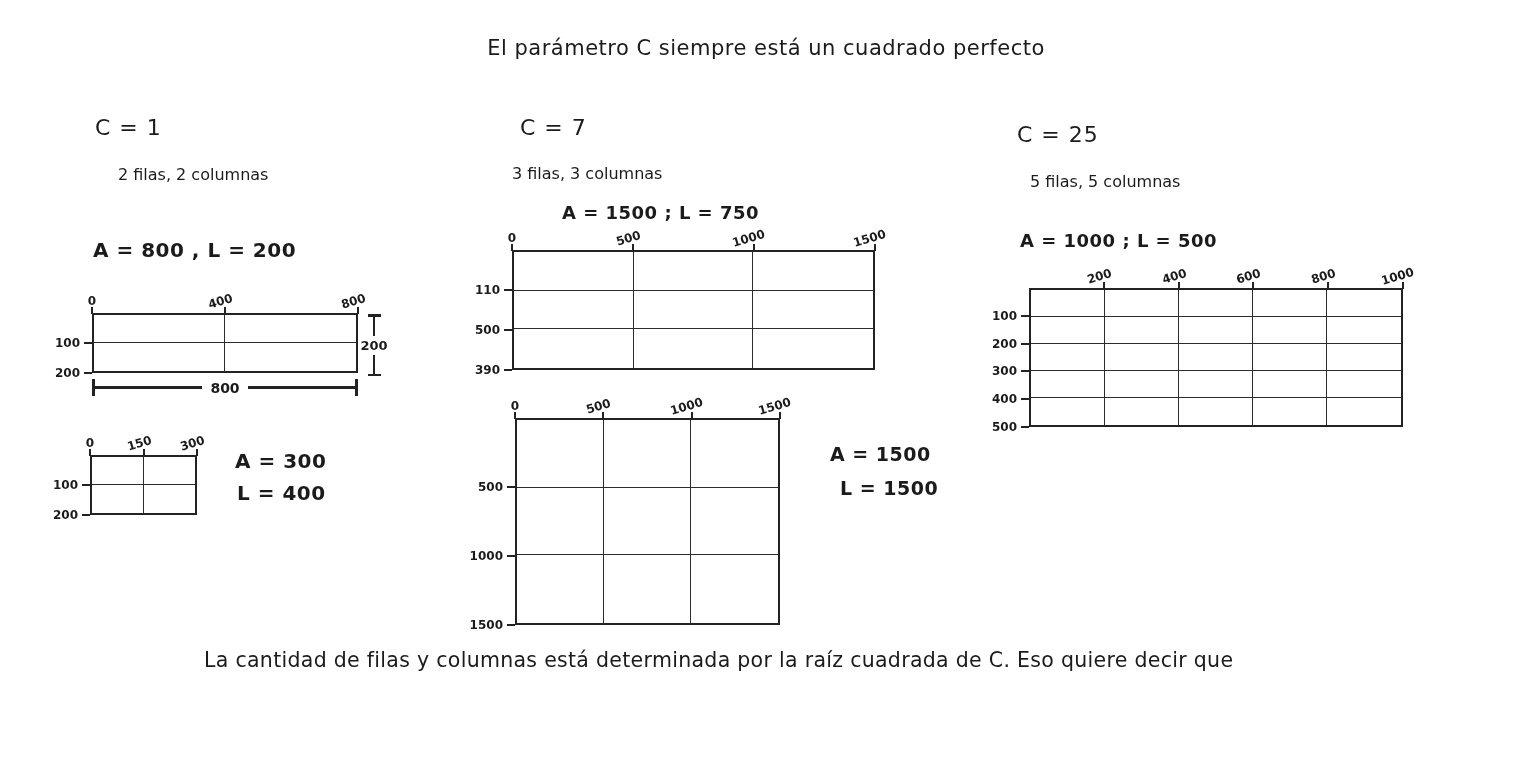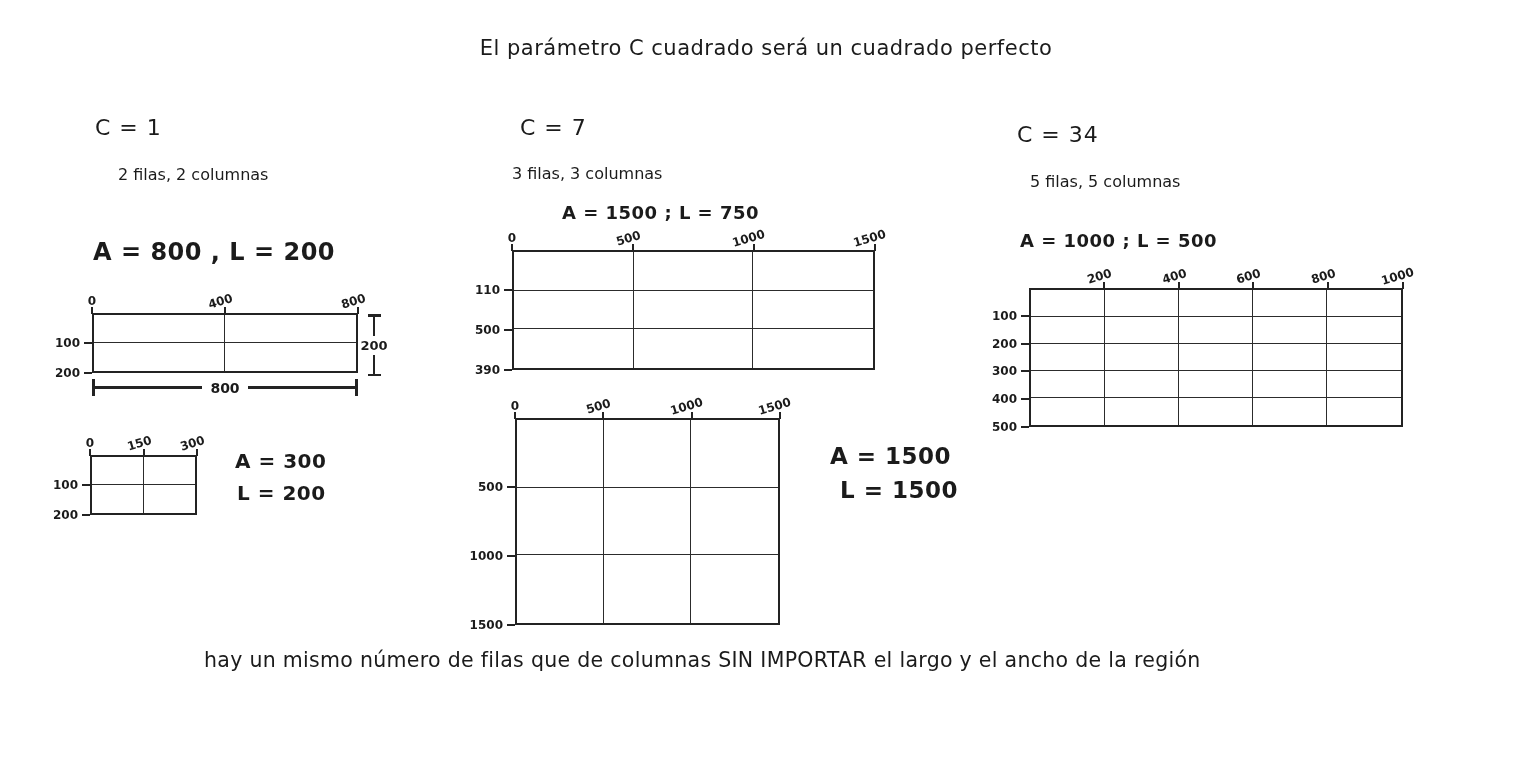--- a/index.html
+++ b/index.html
@@ -6,21 +6,21 @@
   html,body { background:#ffffff; }
   body {
     width:1532px; height:757px; position:relative; overflow:hidden;
     font-family:"DejaVu Sans", sans-serif; color:#1b1b1b;
   }
   .abs { position:absolute; }
   .title { top:36px; left:0; width:100%; text-align:center; font-size:21px; letter-spacing:.5px; }
   .heading { font-size:22px; letter-spacing:1px; }
   .subtitle { font-size:16px; }
   .formula { font-size:19px; font-weight:700; letter-spacing:.5px; }
-  .side-label { font-size:23px; font-weight:700; letter-spacing:.5px; }
+  .side-label { font-size:19px; font-weight:700; letter-spacing:.5px; }
   .footer { font-size:20.5px; line-height:31px; letter-spacing:.3px; }
 
   
   .grid-figure { position:absolute; }
   .cells { position:absolute; inset:0; display:grid; border:2px solid #232323; }
   .cell { border-right:1.5px solid #2c2c2c; border-bottom:1.5px solid #2c2c2c; }
   .cell.lc { border-right:none; }
   .cell.lr { border-bottom:none; }
   .xmark { position:absolute; top:-6px; width:2px; height:7px; background:#232323; transform:translateX(-50%); }
   .ymark { position:absolute; left:-8px; width:8px; height:2px; background:#232323; transform:translateY(-50%); }
@@ -36,25 +36,25 @@
   .hline { flex:1; height:2.5px; background:#232323; }
   .dim-v { position:absolute; display:flex; flex-direction:column; align-items:center; width:22px; }
   .caph { height:2.5px; width:13px; background:#232323; }
   .vline { flex:1; width:2.5px; background:#232323; }
   .dimlab-h { padding:0 8px; font-size:14px; font-weight:700; }
   .dimlab-v { padding:2px 0; font-size:13px; font-weight:700; }
 </style>
 </head>
 <body>
 
-<div class="abs title">El parámetro C cuadrado será un cuadrado perfecto</div>
+<div class="abs title">El parámetro C siempre está un cuadrado perfecto</div>
 
 <div class="abs heading" style="left:95px; top:115px;">C = 1</div>
 <div class="abs subtitle" style="left:118px; top:165px;">2 filas, 2 columnas</div>
-<div class="abs formula" style="left:93px; top:238px; font-size:24px;">A = 800 ,   L = 200</div>
+<div class="abs formula" style="left:93px; top:238px; font-size:20px;">A = 800 ,   L = 200</div>
 
 <div class="grid-figure" style="left:92px; top:313px; width:266px; height:60px;">
     <div class="cells" style="grid-template-columns: repeat(2, 1fr); grid-template-rows: repeat(2, 1fr);">
       <div class="cell"></div>
       <div class="cell lc"></div>
       <div class="cell lr"></div>
       <div class="cell lc lr"></div>
     </div>
     <span class="xmark" style="left: 0%;"></span>
     <span class="xtick" style="left: 0%;">0</span>
@@ -96,21 +96,21 @@
     <span class="xmark" style="left: 50%;"></span>
     <span class="xtick rot" style="left: 50%;">150</span>
     <span class="xmark" style="left: 100%;"></span>
     <span class="xtick rot" style="left: 100%;">300</span>
     <span class="ymark" style="top: 50%;"></span>
     <span class="ytick" style="top: 50%;">100</span>
     <span class="ymark" style="top: 100%;"></span>
     <span class="ytick" style="top: 100%;">200</span>
   </div>
 <div class="abs side-label" style="left:235px; top:449px; font-size:20px;">A = 300</div>
-<div class="abs side-label" style="left:237px; top:481px; font-size:20px;">L = 200</div>
+<div class="abs side-label" style="left:237px; top:481px; font-size:20px;">L = 400</div>
 
 <div class="abs heading" style="left:520px; top:115px;">C = 7</div>
 <div class="abs subtitle" style="left:512px; top:164px;">3 filas, 3 columnas</div>
 <div class="abs formula" style="left:562px; top:202px; font-size:18px;">A = 1500 ;   L = 750</div>
 
 <div class="grid-figure" style="left:512px; top:250px; width:363px; height:120px;">
     <div class="cells" style="grid-template-columns: repeat(3, 1fr); grid-template-rows: repeat(3, 1fr);">
       <div class="cell"></div>
       <div class="cell"></div>
       <div class="cell lc"></div>
@@ -160,21 +160,21 @@
     <span class="ymark" style="top: 33.3333%;"></span>
     <span class="ytick" style="top: 33.3333%;">500</span>
     <span class="ymark" style="top: 66.6667%;"></span>
     <span class="ytick" style="top: 66.6667%;">1000</span>
     <span class="ymark" style="top: 100%;"></span>
     <span class="ytick" style="top: 100%;">1500</span>
   </div>
 <div class="abs side-label" style="left:830px; top:443px;">A = 1500</div>
 <div class="abs side-label" style="left:832px; top:477px;margin-left:8px;">L = 1500</div>
 
-<div class="abs heading" style="left:1017px; top:122px;">C = 34</div>
+<div class="abs heading" style="left:1017px; top:122px;">C = 25</div>
 <div class="abs subtitle" style="left:1030px; top:172px;">5 filas, 5 columnas</div>
 <div class="abs formula" style="left:1020px; top:230px; font-size:18px;">A = 1000  ;   L = 500</div>
 
 <div class="grid-figure" style="left:1029px; top:288px; width:374px; height:139px;">
     <div class="cells" style="grid-template-columns: repeat(5, 1fr); grid-template-rows: repeat(5, 1fr);">
       <div class="cell"></div>
       <div class="cell"></div>
       <div class="cell"></div>
       <div class="cell"></div>
       <div class="cell lc"></div>
@@ -215,14 +215,14 @@
     <span class="ytick" style="top: 40%;">200</span>
     <span class="ymark" style="top: 60%;"></span>
     <span class="ytick" style="top: 60%;">300</span>
     <span class="ymark" style="top: 80%;"></span>
     <span class="ytick" style="top: 80%;">400</span>
     <span class="ymark" style="top: 100%;"></span>
     <span class="ytick" style="top: 100%;">500</span>
   </div>
 
 <div class="abs footer" style="left:204px; top:645px;">
-  <div>hay un mismo número de filas que de columnas SIN IMPORTAR el largo y el ancho de la región</div>
+  <div>La cantidad de filas y columnas está determinada por la raíz cuadrada de C. Eso quiere decir que</div>
 </div>
 
 </body></html>

